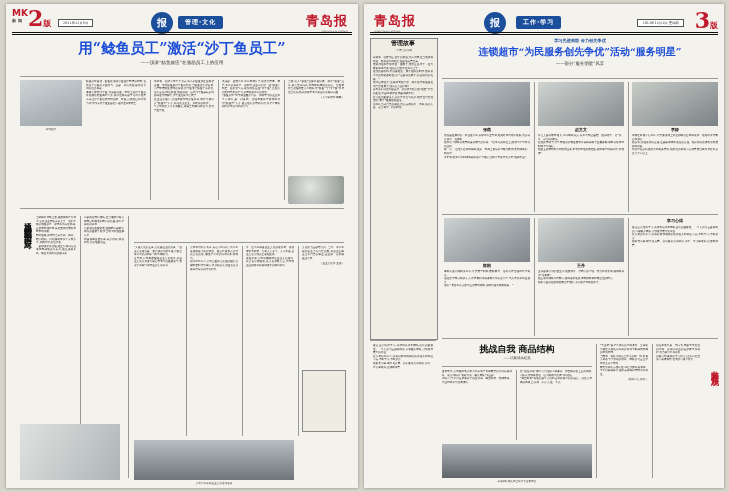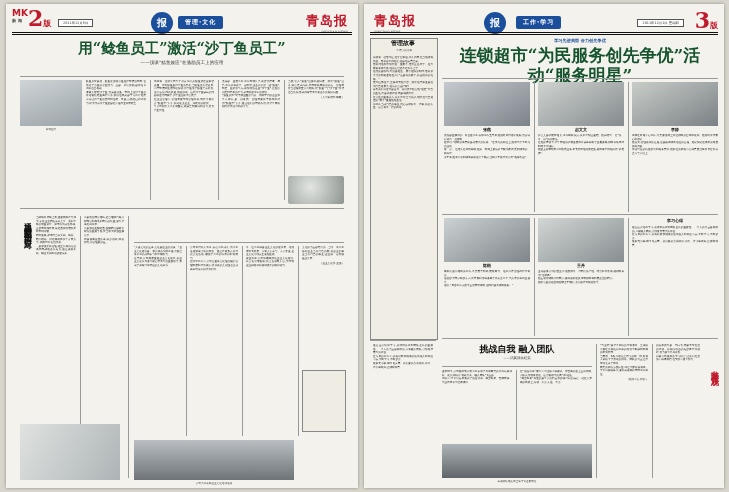--- a/index.html
+++ b/index.html
@@ -52,21 +52,21 @@
     font-size:2.6px;line-height:3.6px;color:#222;text-align:justify;
     word-break:break-all;
   }
   .rule-v{position:absolute;border-left:0.5px solid #999;}
   .rule-h{position:absolute;border-top:0.5px solid #999;}
 
   .headline{
     font-family:"DejaVu Serif","Liberation Serif",serif;
     font-weight:bold;color:#111;text-align:center;line-height:1.15;
   }
-  .headline.red{color:#14532d;}
+  .headline.red{color:#1d4ed8;}
   .subhead{font-size:4px;color:#333;text-align:center;}
   .kicker{font-size:4.2px;color:#1b4f9c;text-align:center;font-weight:bold;}
 
   .photo{position:absolute;background:#9aa0a4;overflow:hidden;}
   .caption{font-size:2.6px;text-align:center;color:#333;}
 
   .vtitle{
     position:absolute;writing-mode:vertical-rl;text-orientation:upright;
     font-family:"DejaVu Serif","Liberation Serif",serif;font-weight:bold;
     letter-spacing:2px;color:#111;
@@ -213,21 +213,21 @@
       <div class="txt">老板问他能不能再建一座房子,老木匠答应了。但大家都看得出来,他的心已经不在工作上了。</div>
       <div class="txt">他用的是软料,出的是粗活。房子建好的时候,老板把大门的钥匙递给他,说:“这是你的房子,我送给你的礼物。”</div>
       <div class="txt">老木匠愣住了,羞愧得无地自容。如果他早知道是在为自己建房子,他怎么会这样呢?</div>
       <div class="txt">其实我们何尝不是这样。我们漫不经心地“建造”自己的生活,不是积极行动,而是消极应付。</div>
       <div class="txt">在人生的重要关头,我们不肯全力以赴,结果在自己建造的“房子”里尴尬地生活。</div>
       <div class="txt">把工作当成自己的事业,用心去做好每一件事,你的人生一定会有不一样的风景。</div>
     </div>
 
     <div style="position:absolute;left:78px;top:34px;width:276px;">
       <div class="kicker">学习先进典型  奋力创先争优</div>
-      <div class="headline red" style="font-size:17px;margin-top:3px;">连锁超市“为民服务创先争优”活动“服务明星”</div>
+      <div class="headline red" style="font-size:10px;margin-top:3px;">连锁超市“为民服务创先争优”活动“服务明星”</div>
       <div class="subhead" style="font-size:4.4px;margin-top:3px;">——部分“服务明星”风采</div>
     </div>
     <div class="rule-h" style="left:78px;top:74px;width:276px;"></div>
 
     <div class="photo" style="left:80px;top:78px;width:86px;height:44px;background:linear-gradient(150deg,#c5cace,#7d8489);"></div>
     <div class="name" style="position:absolute;left:80px;top:123px;width:86px;">张燕</div>
     <div class="col" style="left:80px;top:130px;width:86px;height:78px;">
       <div class="txt">张燕是生鲜部的一名普通员工,参加工作五年来,她始终坚持微笑服务,用真诚打动每一位顾客。</div>
       <div class="txt">她常说:“顾客的满意就是我最大的快乐。”在平凡的岗位上,她做出了不平凡的业绩。</div>
       <div class="txt">有一次,一位老人在卖场晕倒,她第一时间上前扶起并联系家属,受到顾客的一致好评。</div>
@@ -276,21 +276,21 @@
     <div class="col" style="left:268px;top:222px;width:86px;height:110px;">
       <div class="txt">通过这次培训学习,我深刻认识到团队合作的重要性。一个人的力量是有限的,只有融入团队,才能发挥最大的价值。</div>
       <div class="txt">在今后的工作中,我将以更加饱满的热情投入到岗位中去,不断学习,不断进步。</div>
       <div class="txt">服务无小事,细节见真章。我们要从点滴做起,把每一件小事做好,让顾客满意。</div>
     </div>
 
     <div class="rule-h" style="left:78px;top:334px;width:276px;"></div>
     <div class="rule-h" style="left:6px;top:336px;width:66px;"></div>
 
     <div style="position:absolute;left:78px;top:340px;width:150px;">
-      <div class="headline" style="font-size:9px;">挑战自我  融入团队</div>
+      <div class="headline" style="font-size:9px;">挑战自我  商品结构</div>
       <div class="subhead" style="font-size:3.4px;margin-top:2px;">——拓展训练纪实</div>
     </div>
     <div class="rule-h" style="left:78px;top:362px;width:150px;"></div>
 
     <div class="col" style="left:78px;top:366px;width:70px;height:70px;">
       <div class="txt">金秋时节,公司组织新入职员工参加了为期两天的户外拓展训练。此次训练以“挑战自我、融入团队”为主题。</div>
       <div class="txt">训练中,学员们先后完成了信任背摔、高空断桥、电网穿越、毕业墙等多个经典项目。</div>
     </div>
     <div class="rule-v" style="left:152px;top:366px;height:70px;"></div>
     <div class="col" style="left:156px;top:366px;width:72px;height:70px;">

